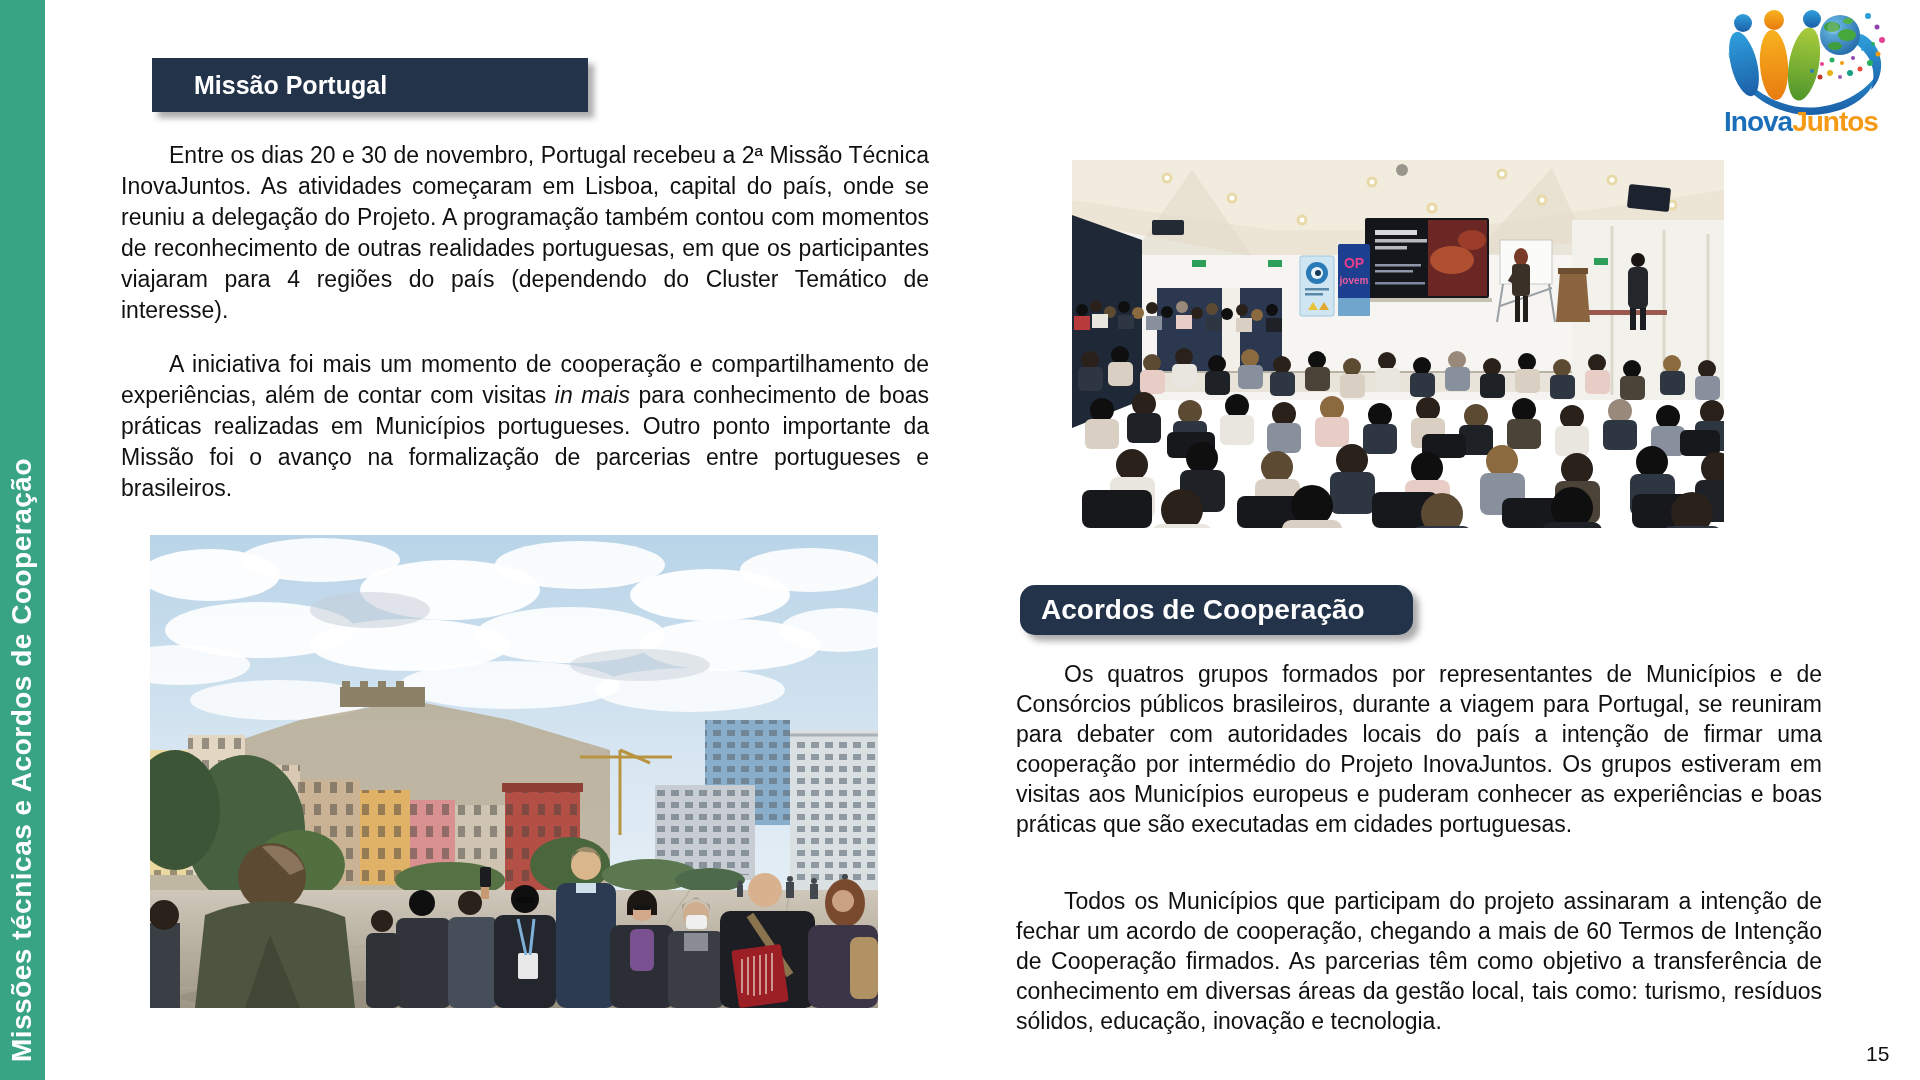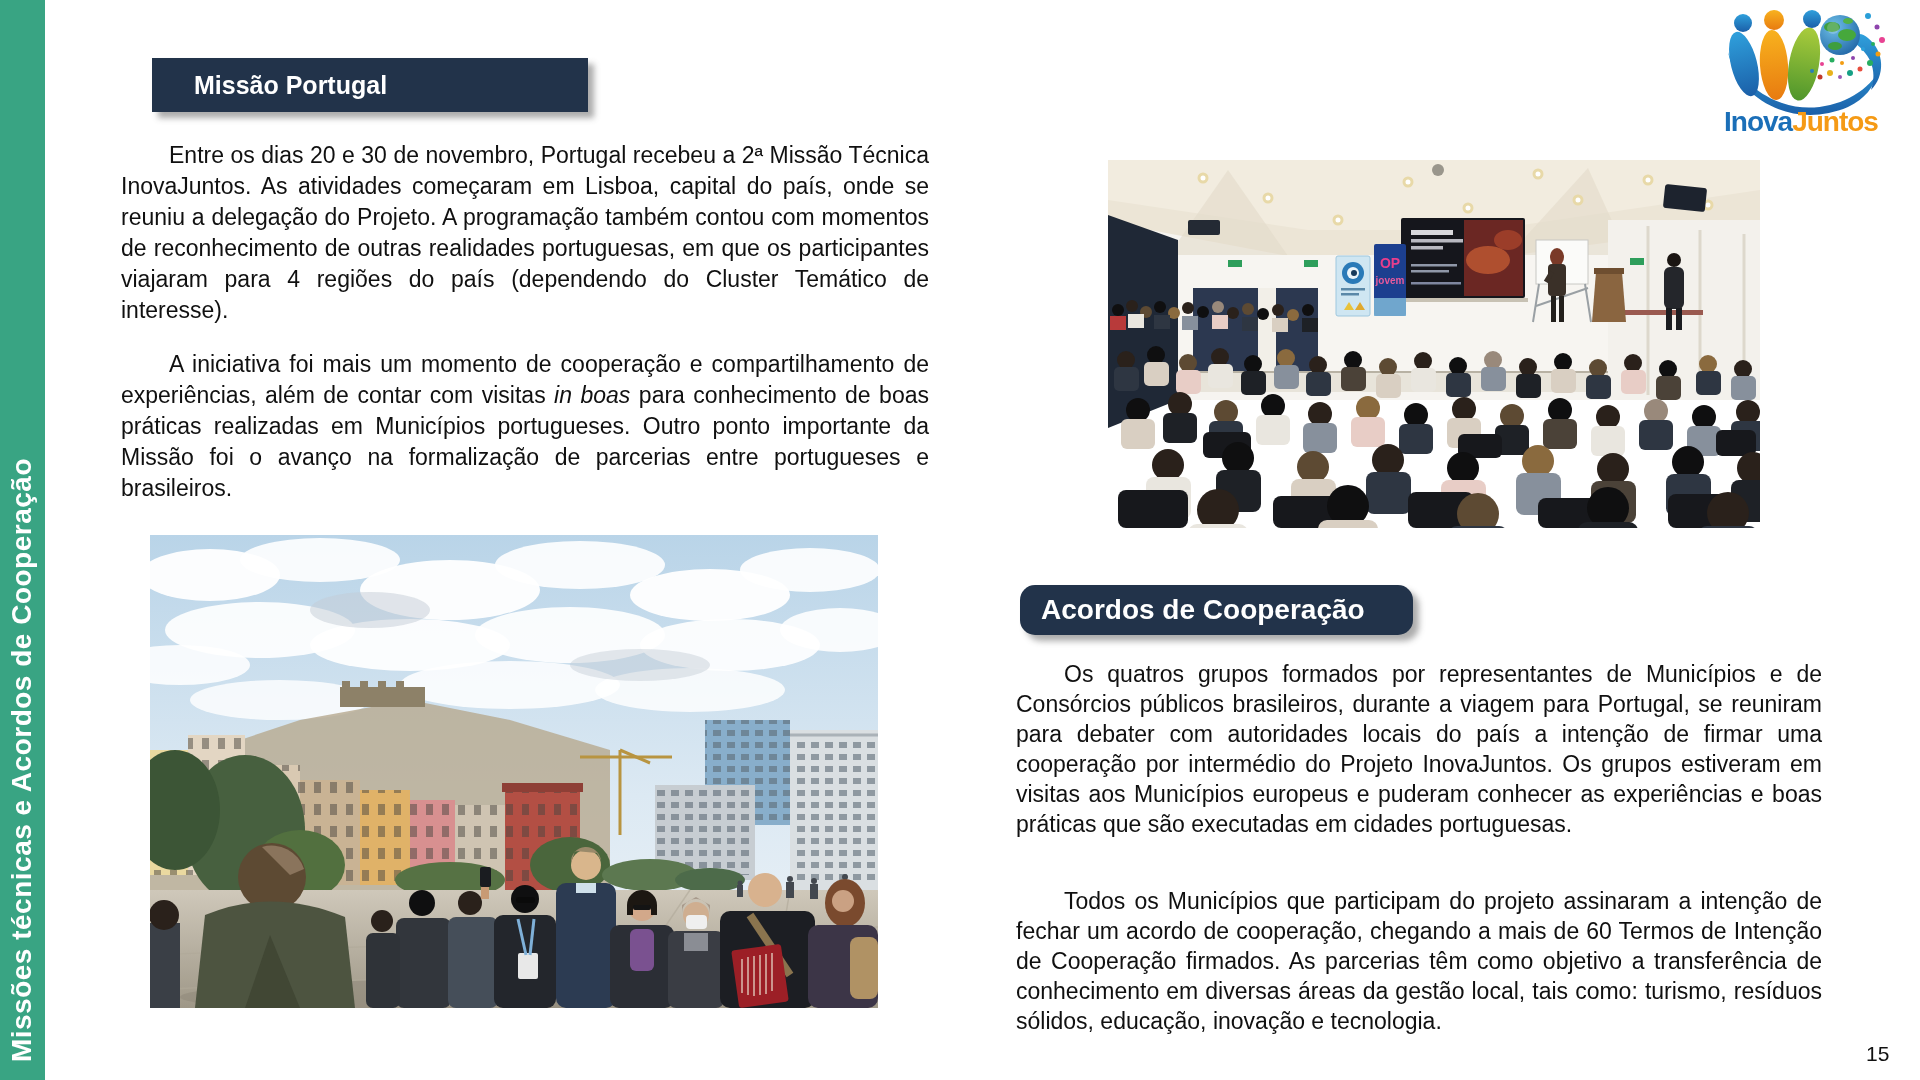--- a/index.html
+++ b/index.html
@@ -18,21 +18,21 @@
   .body{position:absolute;margin:0;font-size:23px;line-height:31px;text-align:justify;text-indent:48px;color:#101010;}
   .para1{left:121px;top:140px;width:808px;}
   .para2{left:121px;top:349px;width:808px;}
   .rpara1{left:1016px;top:659px;width:806px;line-height:30px;}
   .rpara2{left:1016px;top:886px;width:806px;line-height:30px;}
   .body em{font-style:italic;}
   
   .photo{position:absolute;overflow:hidden;}
   .photo svg{display:block;width:100%;height:100%;}
   .photo-left{left:150px;top:535px;width:728px;height:473px;}
-  .photo-right{left:1072px;top:160px;width:652px;height:368px;margin-left:36px;}
+  .photo-right{left:1072px;top:160px;width:652px;height:368px;}
   
   .logo{position:absolute;left:1722px;top:2px;width:170px;height:140px;text-align:center;}
   .logo svg{display:block;width:100%;height:100%;}
   .page-number{position:absolute;left:1866px;top:1042px;font-size:21px;color:#111;}
   
   .h1f{fill:#2a211b}.h2f{fill:#0f0f10}.h3f{fill:#8a6a3e}.h5f{fill:#5d4a33}.h6f{fill:#99897b}
   .c1{fill:#d9cfc2}.c2{fill:#2e3642}.c3{fill:#e9e6df}.c4{fill:#e8cdc6}.c5{fill:#87909c}.c6{fill:#4b4238}.c7{fill:#1e2126}.c8{fill:#b83a3a}
 </style>
 </head>
 <body>
@@ -105,21 +105,21 @@
       <text x="2" y="129" font-size="28" font-weight="bold" letter-spacing="-1" font-family="Liberation Sans, DejaVu Sans, sans-serif"><tspan fill="#1b6fb8">Inova</tspan><tspan fill="#f59a15">Juntos</tspan></text>
     </svg>
   </div>
 
   <div class="section-header h1pos">
     <span>Missão Portugal</span>
   </div>
 
   <p class="body para1">Entre os dias 20 e 30 de novembro, Portugal recebeu a 2ª Missão Técnica InovaJuntos. As atividades começaram em Lisboa, capital do país, onde se reuniu a delegação do Projeto. A programação também contou com momentos de reconhecimento de outras realidades portuguesas, em que os participantes viajaram para 4 regiões do país (dependendo do Cluster Temático de interesse).</p>
 
-  <p class="body para2"><span>A iniciativa foi mais um momento de cooperação e compartilhamento de experiências, além de contar com visitas </span><em>in boas</em><span> para conhecimento de boas práticas realizadas em Municípios portugueses. Outro ponto importante da Missão foi o avanço na formalização de parcerias entre portugueses e brasileiros.</span></p>
+  <p class="body para2"><span>A iniciativa foi mais um momento de cooperação e compartilhamento de experiências, além de contar com visitas </span><em>in mais</em><span> para conhecimento de boas práticas realizadas em Municípios portugueses. Outro ponto importante da Missão foi o avanço na formalização de parcerias entre portugueses e brasileiros.</span></p>
 
   <div class="photo photo-left">
     <svg viewBox="0 0 728 473" preserveAspectRatio="none">
       <defs>
         <linearGradient id="sky" x1="0" y1="0" x2="0" y2="1">
           <stop offset="0" stop-color="#b9d4e8"></stop>
             <stop offset=".55" stop-color="#dce9f3"></stop>
             <stop offset="1" stop-color="#eef3f7"></stop>
         </linearGradient>
         <linearGradient id="pave" x1="0" y1="0" x2="0" y2="1">

